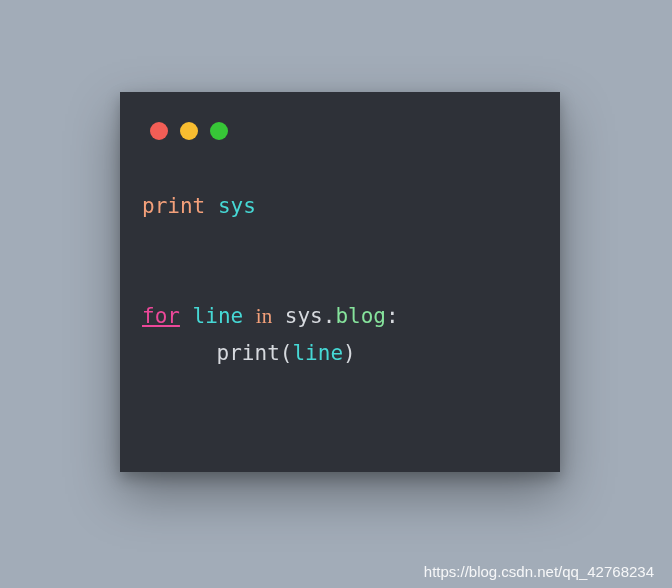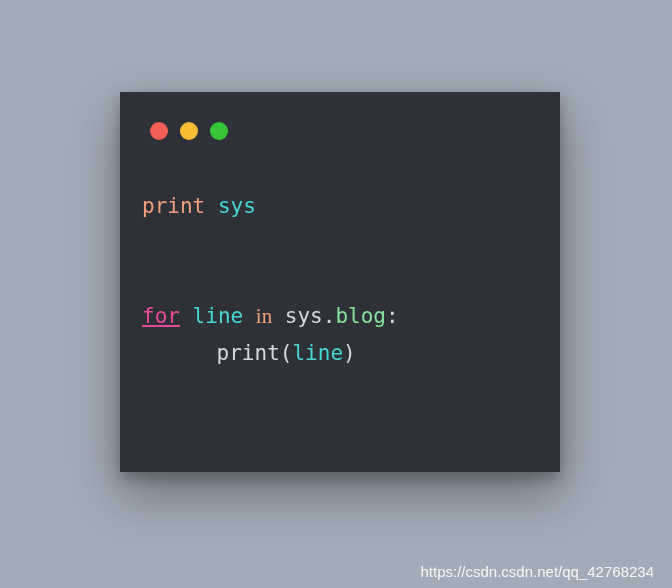--- a/index.html
+++ b/index.html
@@ -72,13 +72,13 @@
     <div class="traffic-light yellow"></div>
     <div class="traffic-light green"></div>
   </div>
   <div class="code"><span class="kw-import">print</span><span> </span><span class="kw-mod">sys</span>
 <span></span>
 <span></span>
 <span class="kw-for">for</span><span> </span><span class="kw-var">line</span><span> </span><span class="kw-in">in</span><span> </span><span class="kw-obj">sys</span><span class="kw-punct">.</span><span class="kw-attr">blog</span><span class="kw-punct">:</span>
 <span>    </span><span class="kw-func">print</span><span class="kw-punct">(</span><span class="kw-arg">line</span><span class="kw-punct">)</span></div>
 </div>
 
-<div class="watermark">https://csdn.csdn.net/qq_42768234</div>
+<div class="watermark">https://blog.csdn.net/qq_42768234</div>
 
 </body></html>

